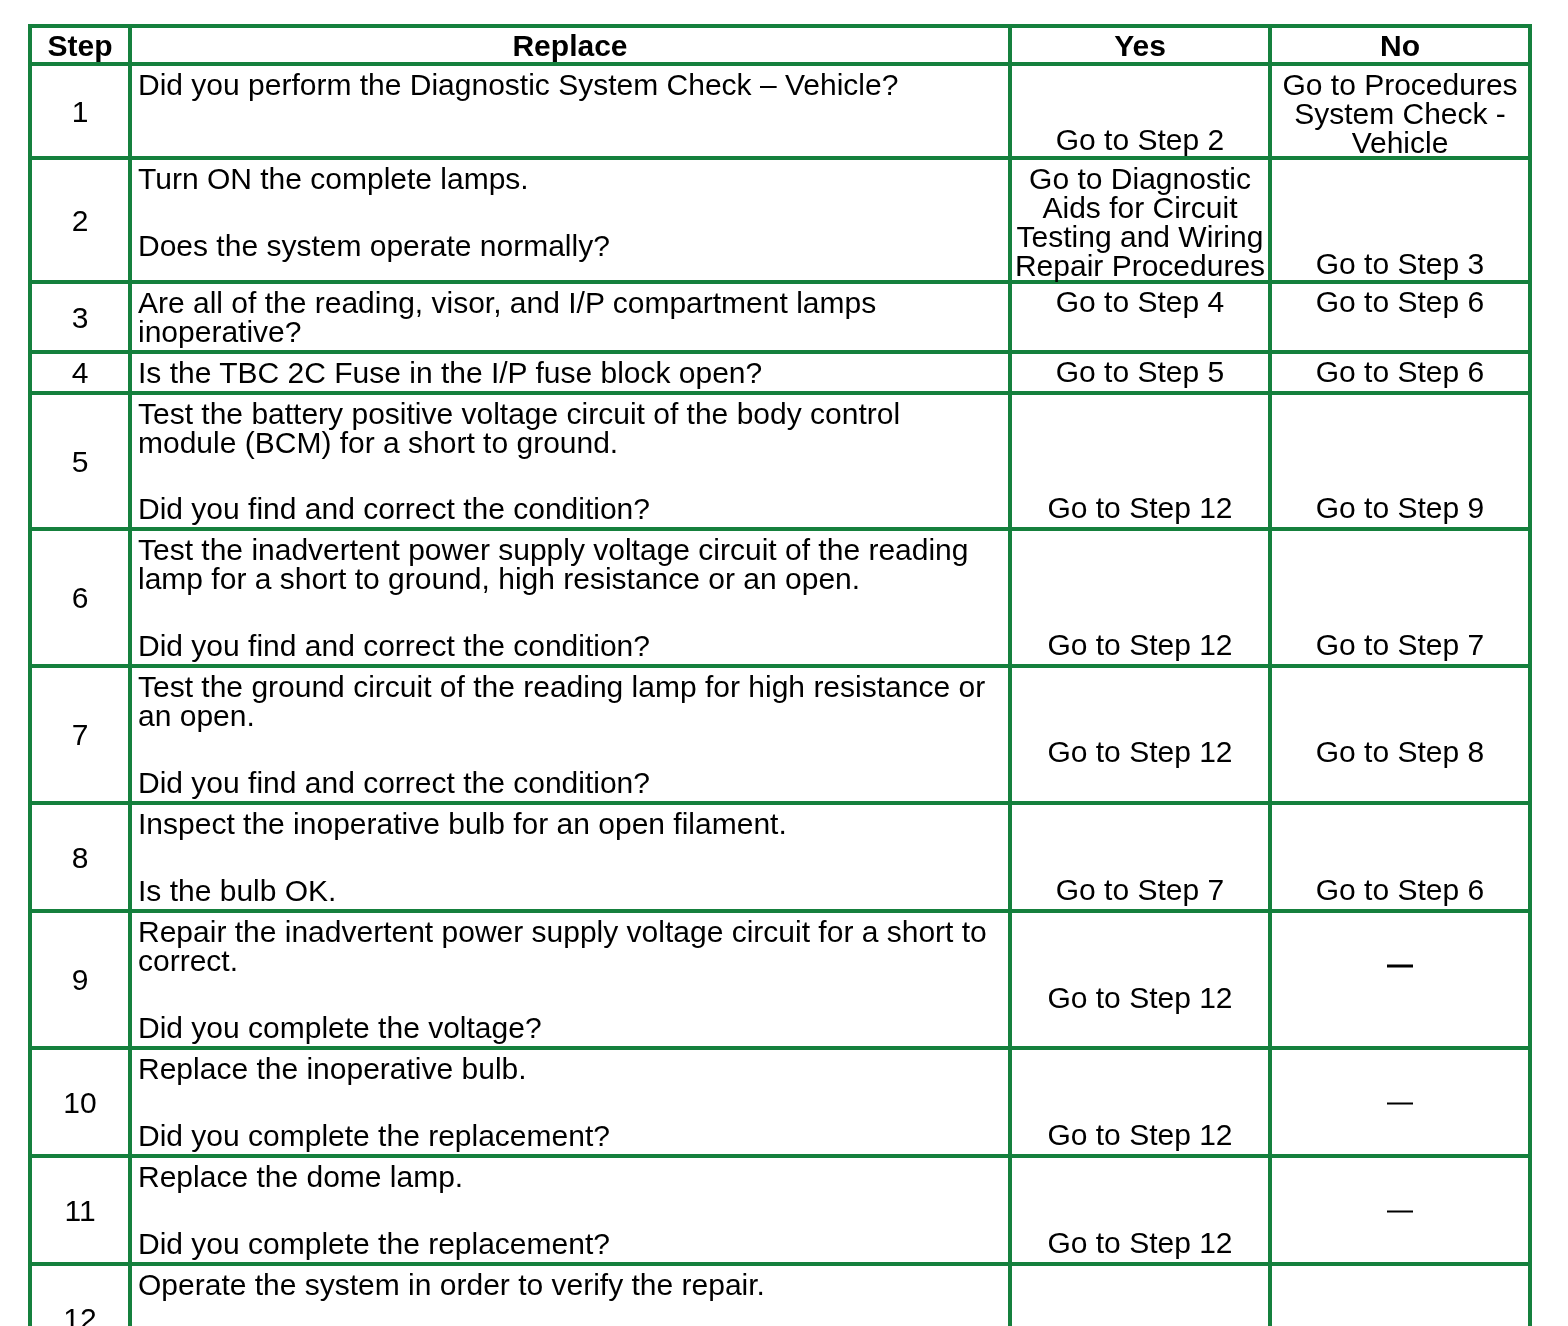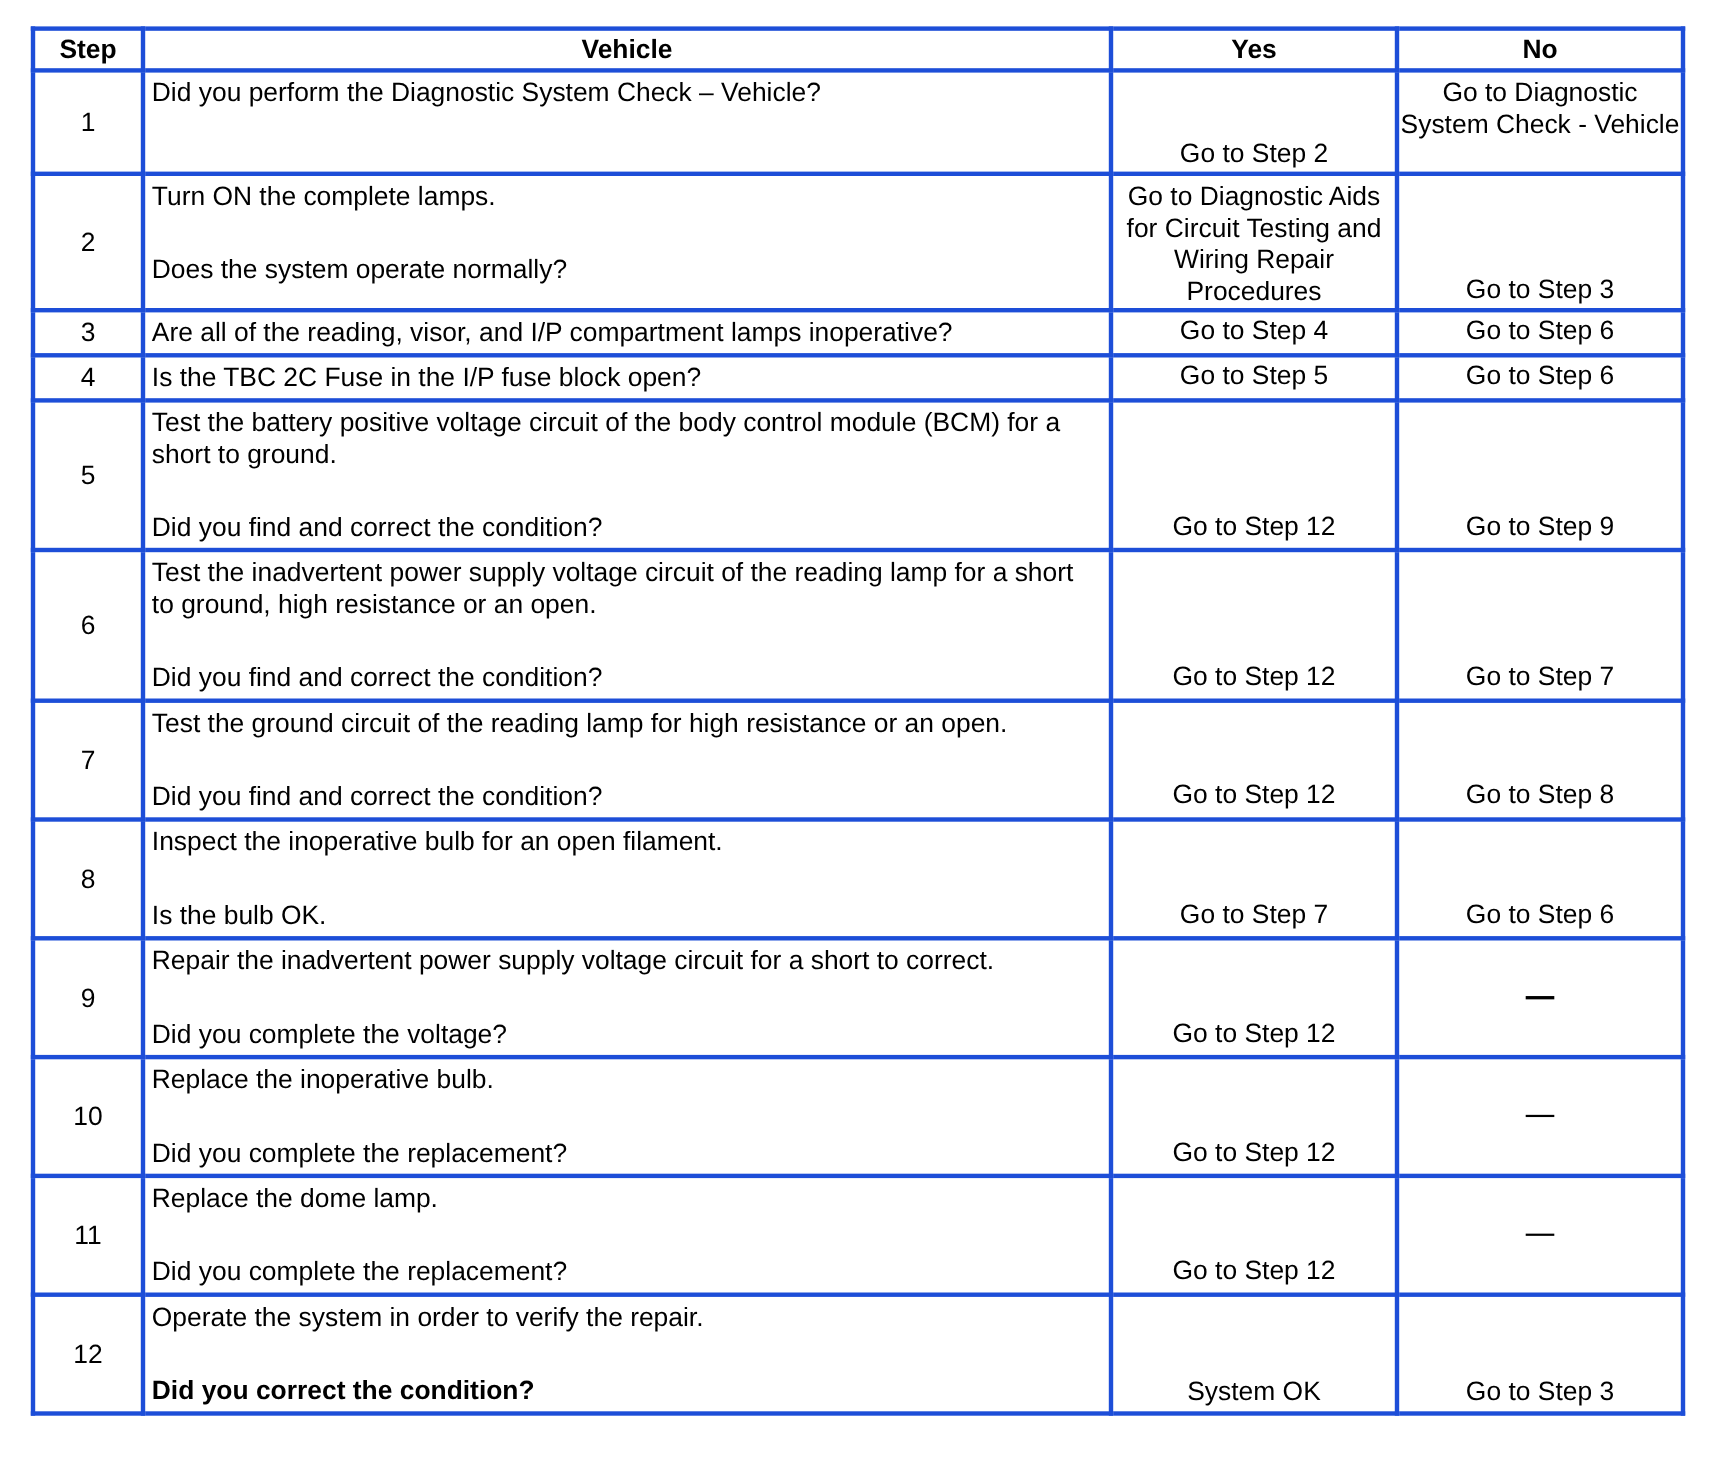--- a/index.html
+++ b/index.html
@@ -1,20 +1,20 @@
 <!DOCTYPE html>
 <html><head>
 <meta charset="utf-8">
 <style>
   html, body { margin: 0; padding: 0; background: #ffffff; }
   body { width: 1568px; height: 1326px; position: relative; overflow: hidden;
          font-family: "Liberation Sans", sans-serif; color: #000; }
   table.diag { position: absolute; left: 28px; top: 24px; border-collapse: collapse;
                table-layout: fixed; width: 1504px; }
-  table.diag td, table.diag th { border: 4px solid #1d4ed8; padding: 0; font-size: 24px;
+  table.diag td, table.diag th { border: 4px solid #15803d; padding: 0; font-size: 30px;
                line-height: 29px; vertical-align: top; }
   th { font-weight: bold; text-align: center; height: 34px; vertical-align: middle !important; }
   col.c-step { width: 100px; }
   col.c-action { width: 880px; }
   col.c-yes { width: 260px; }
   col.c-no { width: 260px; }
   td.step { text-align: center; vertical-align: middle !important; }
   td.action { padding: 4px 6px 4px 6px !important; }
   td.yes, td.no { text-align: center; position: relative; }
   .cellwrap { position: relative; height: 100%; }
@@ -31,39 +31,39 @@
 <table class="diag">
   <colgroup>
       <col class="c-step">
       <col class="c-action">
       <col class="c-yes">
       <col class="c-no">
     </colgroup>
   <thead>
     <tr>
       <th>Step</th>
-      <th>Vehicle</th>
+      <th>Replace</th>
       <th>Yes</th>
       <th>No</th>
     </tr>
   </thead>
   <tbody id="tbody">
       <tr style="height: 90px;">
         <td class="step">1</td>
         <td class="action">
           <p class="action-p">Did you perform the Diagnostic System Check – Vehicle?</p>
         </td>
         <td class="yes">
           <div class="cellwrap" style="height: 90px;">
             <div class="bottom">Go to Step 2</div>
           </div>
         </td>
         <td class="no">
           <div class="cellwrap" style="height: 90px;">
-            <div class="top">Go to Diagnostic System Check - Vehicle</div>
+            <div class="top">Go to Procedures System Check - Vehicle</div>
           </div>
         </td>
       </tr>
       <tr style="height: 120px;">
         <td class="step">2</td>
         <td class="action">
           <p class="action-p">Turn ON the complete lamps.</p>
           <p class="action-p" style="margin-top: 38px;">Does the system operate normally?</p>
         </td>
         <td class="yes">

